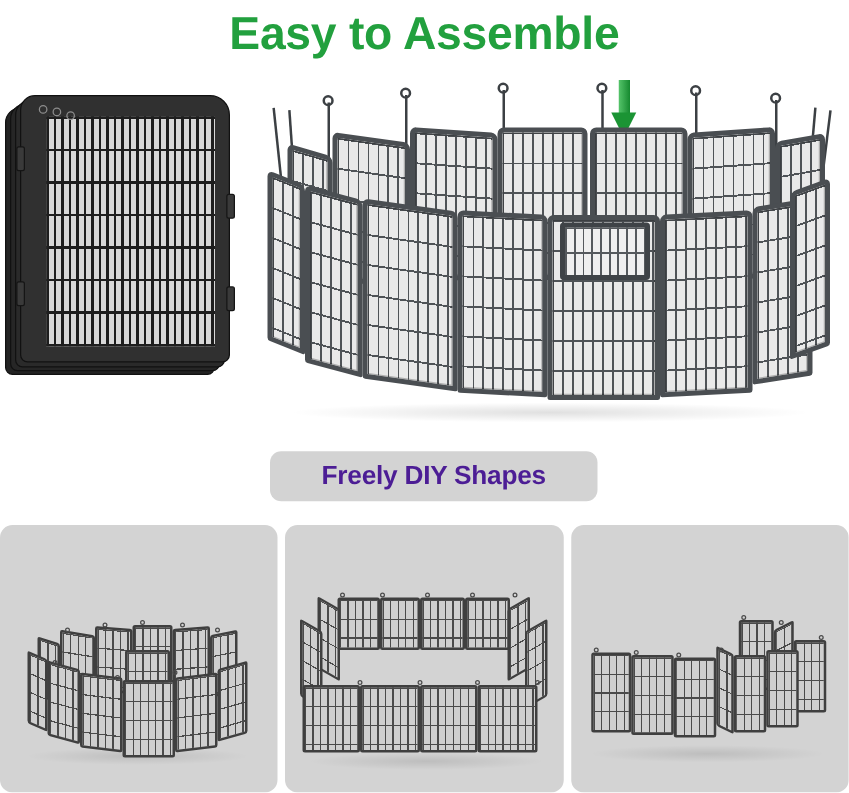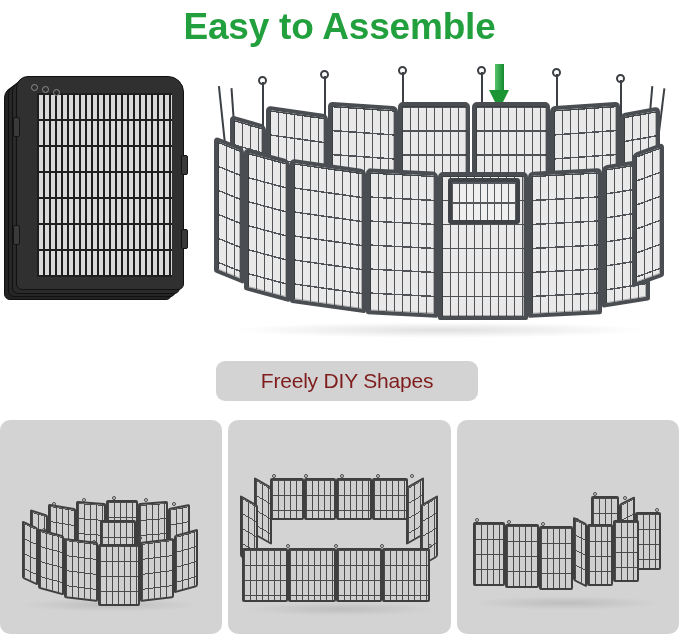--- a/index.html
+++ b/index.html
@@ -144,22 +144,22 @@
   .pill {
     position: absolute;
     left: 216px; top: 361px;
     width: 262px; height: 40px;
     background: #d3d3d3;
     border-radius: 9px;
     display: flex; align-items: center; justify-content: center;
   }
   .pill-text {
     font-size: 21px;
-    font-weight: normal;
-    color: #7f1d1d;
+    font-weight: bold;
+    color: #4c1d95;
     letter-spacing: -0.2px;
   }
 
   
   .cards {
     position: absolute;
     left: 0; top: 420px;
     width: 679px; height: 214px;
     display: flex;
     gap: 6px;

